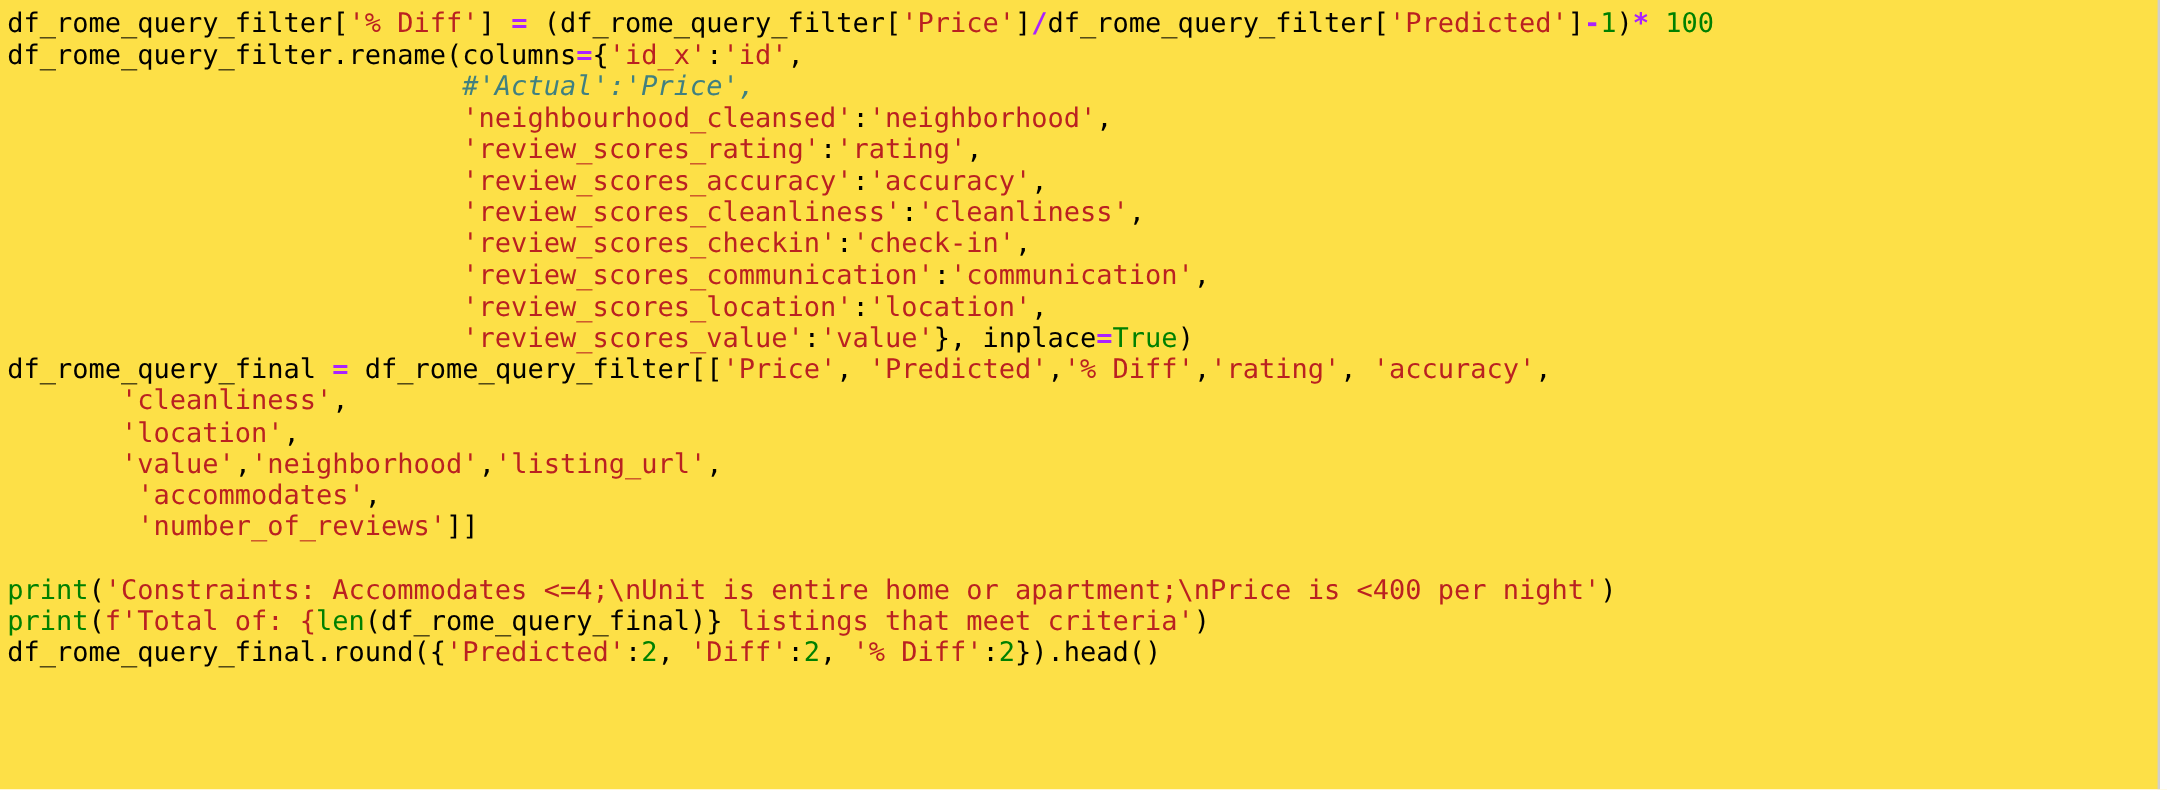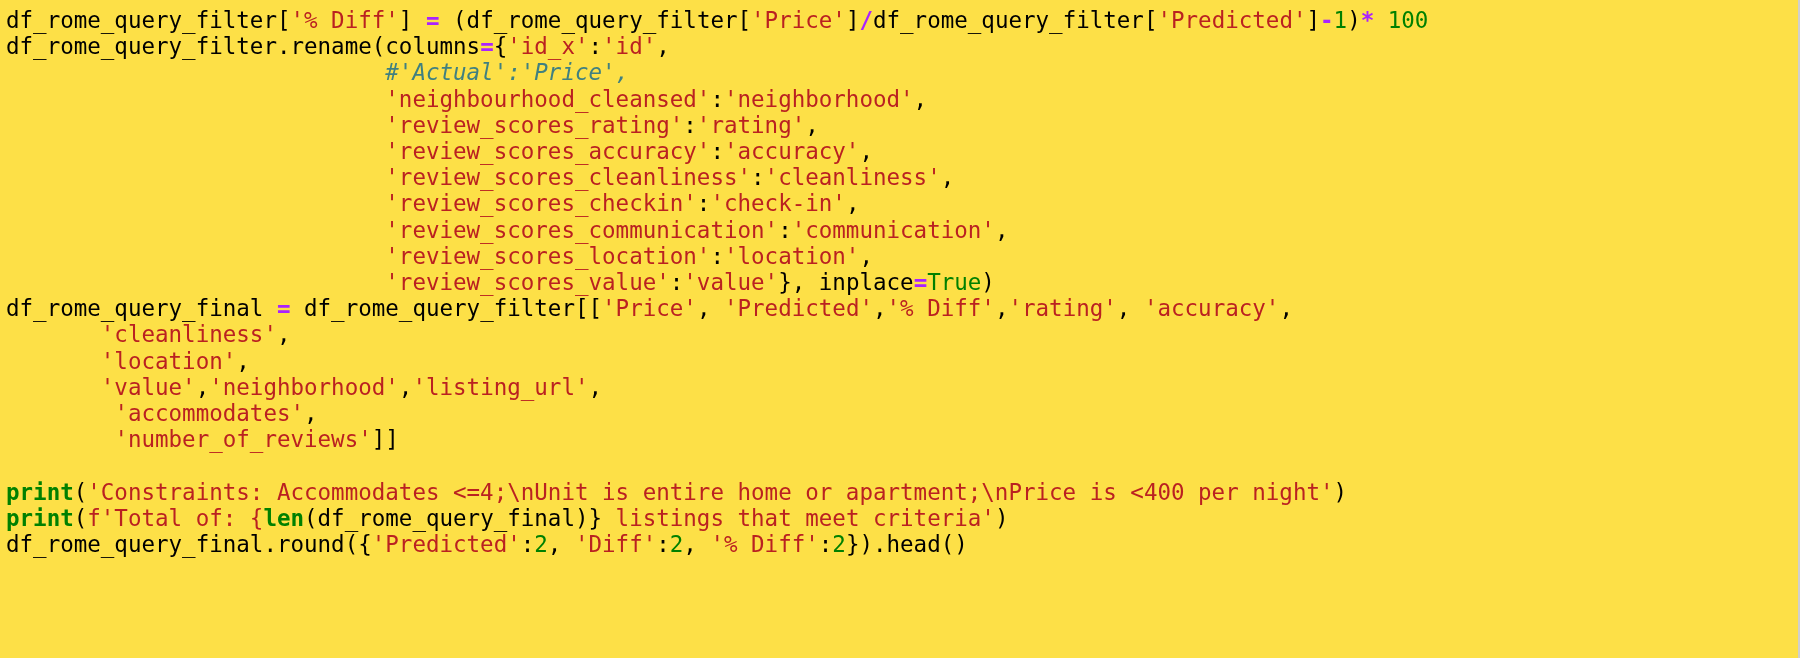--- a/index.html
+++ b/index.html
@@ -36,21 +36,21 @@
     letter-spacing: 0px;
     -webkit-font-smoothing: antialiased;
   }
   .ln { display: block; min-height: 26.2px; }
   .tok-def  { color: #000000; }
   .tok-str  { color: #ba2121; }
   .tok-com  { color: #408080; font-style: italic; margin-top: 14px; }
   .tok-op   { color: #aa22ff; font-weight: 700; }
   .tok-num  { color: #008000; }
   .tok-kw   { color: #008000; font-weight: 400; }
-  .tok-bif  { color: #008000; font-weight: bold; }
+  .tok-bif  { color: #008000; }
 </style>
 </head>
 <body>
 
 <div id="app">
   <div class="code-cell">
     <div class="code-body" id="code-body"><span class="ln"><span class="tok-def">df_rome_query_filter[</span><span class="tok-str">'% Diff'</span><span class="tok-def">] </span><span class="tok-op">=</span><span class="tok-def"> (df_rome_query_filter[</span><span class="tok-str">'Price'</span><span class="tok-def">]</span><span class="tok-op">/</span><span class="tok-def">df_rome_query_filter[</span><span class="tok-str">'Predicted'</span><span class="tok-def">]</span><span class="tok-op">-</span><span class="tok-num">1</span><span class="tok-def">)</span><span class="tok-op">*</span><span class="tok-def"> </span><span class="tok-num">100</span></span><span class="ln"><span class="tok-def">df_rome_query_filter.rename(columns</span><span class="tok-op">=</span><span class="tok-def">{</span><span class="tok-str">'id_x'</span><span class="tok-def">:</span><span class="tok-str">'id'</span><span class="tok-def">,</span></span><span class="ln"><span class="tok-def">                            </span><span class="tok-com">#'Actual':'Price',</span></span><span class="ln"><span class="tok-def">                            </span><span class="tok-str">'neighbourhood_cleansed'</span><span class="tok-def">:</span><span class="tok-str">'neighborhood'</span><span class="tok-def">,</span></span><span class="ln"><span class="tok-def">                            </span><span class="tok-str">'review_scores_rating'</span><span class="tok-def">:</span><span class="tok-str">'rating'</span><span class="tok-def">,</span></span><span class="ln"><span class="tok-def">                            </span><span class="tok-str">'review_scores_accuracy'</span><span class="tok-def">:</span><span class="tok-str">'accuracy'</span><span class="tok-def">,</span></span><span class="ln"><span class="tok-def">                            </span><span class="tok-str">'review_scores_cleanliness'</span><span class="tok-def">:</span><span class="tok-str">'cleanliness'</span><span class="tok-def">,</span></span><span class="ln"><span class="tok-def">                            </span><span class="tok-str">'review_scores_checkin'</span><span class="tok-def">:</span><span class="tok-str">'check-in'</span><span class="tok-def">,</span></span><span class="ln"><span class="tok-def">                            </span><span class="tok-str">'review_scores_communication'</span><span class="tok-def">:</span><span class="tok-str">'communication'</span><span class="tok-def">,</span></span><span class="ln"><span class="tok-def">                            </span><span class="tok-str">'review_scores_location'</span><span class="tok-def">:</span><span class="tok-str">'location'</span><span class="tok-def">,</span></span><span class="ln"><span class="tok-def">                            </span><span class="tok-str">'review_scores_value'</span><span class="tok-def">:</span><span class="tok-str">'value'</span><span class="tok-def">}, inplace</span><span class="tok-op">=</span><span class="tok-kw">True</span><span class="tok-def">)</span></span><span class="ln"><span class="tok-def">df_rome_query_final </span><span class="tok-op">=</span><span class="tok-def"> df_rome_query_filter[[</span><span class="tok-str">'Price'</span><span class="tok-def">, </span><span class="tok-str">'Predicted'</span><span class="tok-def">,</span><span class="tok-str">'% Diff'</span><span class="tok-def">,</span><span class="tok-str">'rating'</span><span class="tok-def">, </span><span class="tok-str">'accuracy'</span><span class="tok-def">,</span></span><span class="ln"><span class="tok-def">       </span><span class="tok-str">'cleanliness'</span><span class="tok-def">,</span></span><span class="ln"><span class="tok-def">       </span><span class="tok-str">'location'</span><span class="tok-def">,</span></span><span class="ln"><span class="tok-def">       </span><span class="tok-str">'value'</span><span class="tok-def">,</span><span class="tok-str">'neighborhood'</span><span class="tok-def">,</span><span class="tok-str">'listing_url'</span><span class="tok-def">,</span></span><span class="ln"><span class="tok-def">        </span><span class="tok-str">'accommodates'</span><span class="tok-def">,</span></span><span class="ln"><span class="tok-def">        </span><span class="tok-str">'number_of_reviews'</span><span class="tok-def">]]</span></span><span class="ln">&nbsp;</span><span class="ln"><span class="tok-bif">print</span><span class="tok-def">(</span><span class="tok-str">'Constraints: Accommodates &lt;=4;\nUnit is entire home or apartment;\nPrice is &lt;400 per night'</span><span class="tok-def">)</span></span><span class="ln"><span class="tok-bif">print</span><span class="tok-def">(</span><span class="tok-str">f'Total of: {</span><span class="tok-bif">len</span><span class="tok-def">(df_rome_query_final)}</span><span class="tok-str"> listings that meet criteria'</span><span class="tok-def">)</span></span><span class="ln"><span class="tok-def">df_rome_query_final.round({</span><span class="tok-str">'Predicted'</span><span class="tok-def">:</span><span class="tok-num">2</span><span class="tok-def">, </span><span class="tok-str">'Diff'</span><span class="tok-def">:</span><span class="tok-num">2</span><span class="tok-def">, </span><span class="tok-str">'% Diff'</span><span class="tok-def">:</span><span class="tok-num">2</span><span class="tok-def">}).head()</span></span></div>
   </div>
 </div>
 

